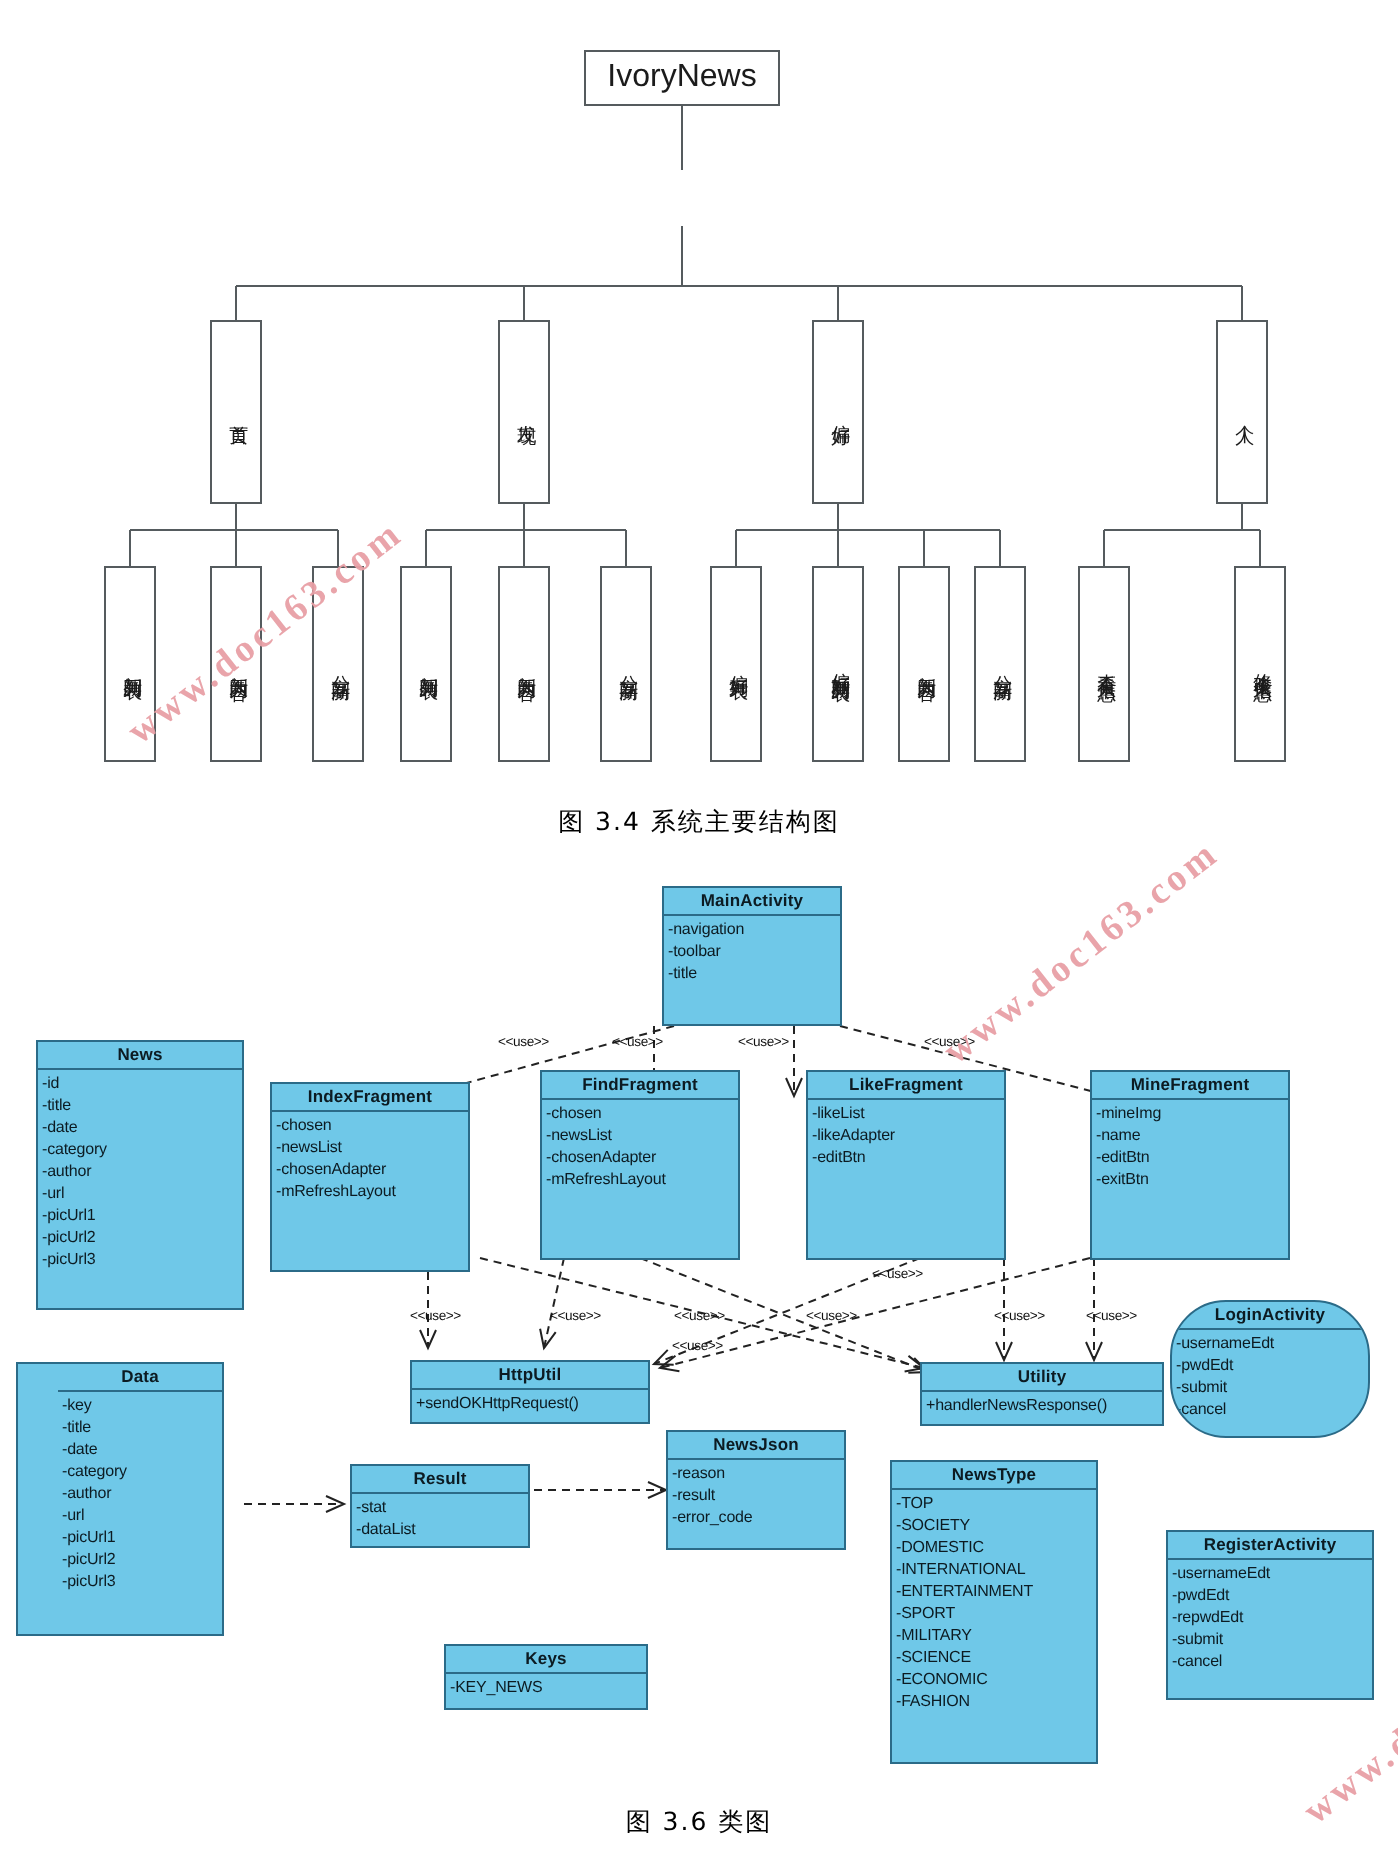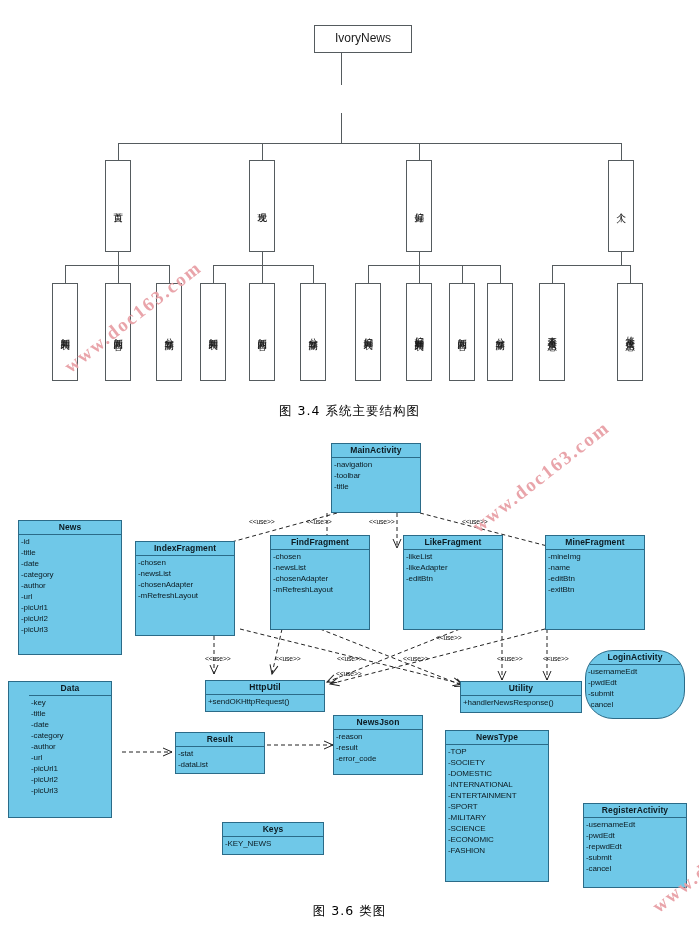--- a/index.html
+++ b/index.html
@@ -43,22 +43,21 @@
     display: flex;
     align-items: center;
     justify-content: center;
     color: #1b1b1b;
     font-size: 9.5px;
     line-height: 1.12;
     text-align: center;
     z-index: 3;
   }
   .tnode.horiz {
-    font-size: 12px;
-    margin-left: 22px;
+    font-size: 16px;
   }
   .tnode.vert {
     writing-mode: vertical-rl;
     text-orientation: upright;
     letter-spacing: 1px;
     font-size: 9.5px;
   }
 
   
   .caption {
@@ -405,21 +404,21 @@
       <div class="uml-attr">-INTERNATIONAL</div>
       <div class="uml-attr">-ENTERTAINMENT</div>
       <div class="uml-attr">-SPORT</div>
       <div class="uml-attr">-MILITARY</div>
       <div class="uml-attr">-SCIENCE</div>
       <div class="uml-attr">-ECONOMIC</div>
       <div class="uml-attr">-FASHION</div>
     </div>
   </div>
 
-  <div class="uml" style="left:583px; top:765px; width:104px; height:85px;margin-top:38px;">
+  <div class="uml" style="left:583px; top:765px; width:104px; height:85px;">
     <div class="uml-title">RegisterActivity</div>
     <div class="uml-attrs">
       <div class="uml-attr">-usernameEdt</div>
       <div class="uml-attr">-pwdEdt</div>
       <div class="uml-attr">-repwdEdt</div>
       <div class="uml-attr">-submit</div>
       <div class="uml-attr">-cancel</div>
     </div>
   </div>
 

